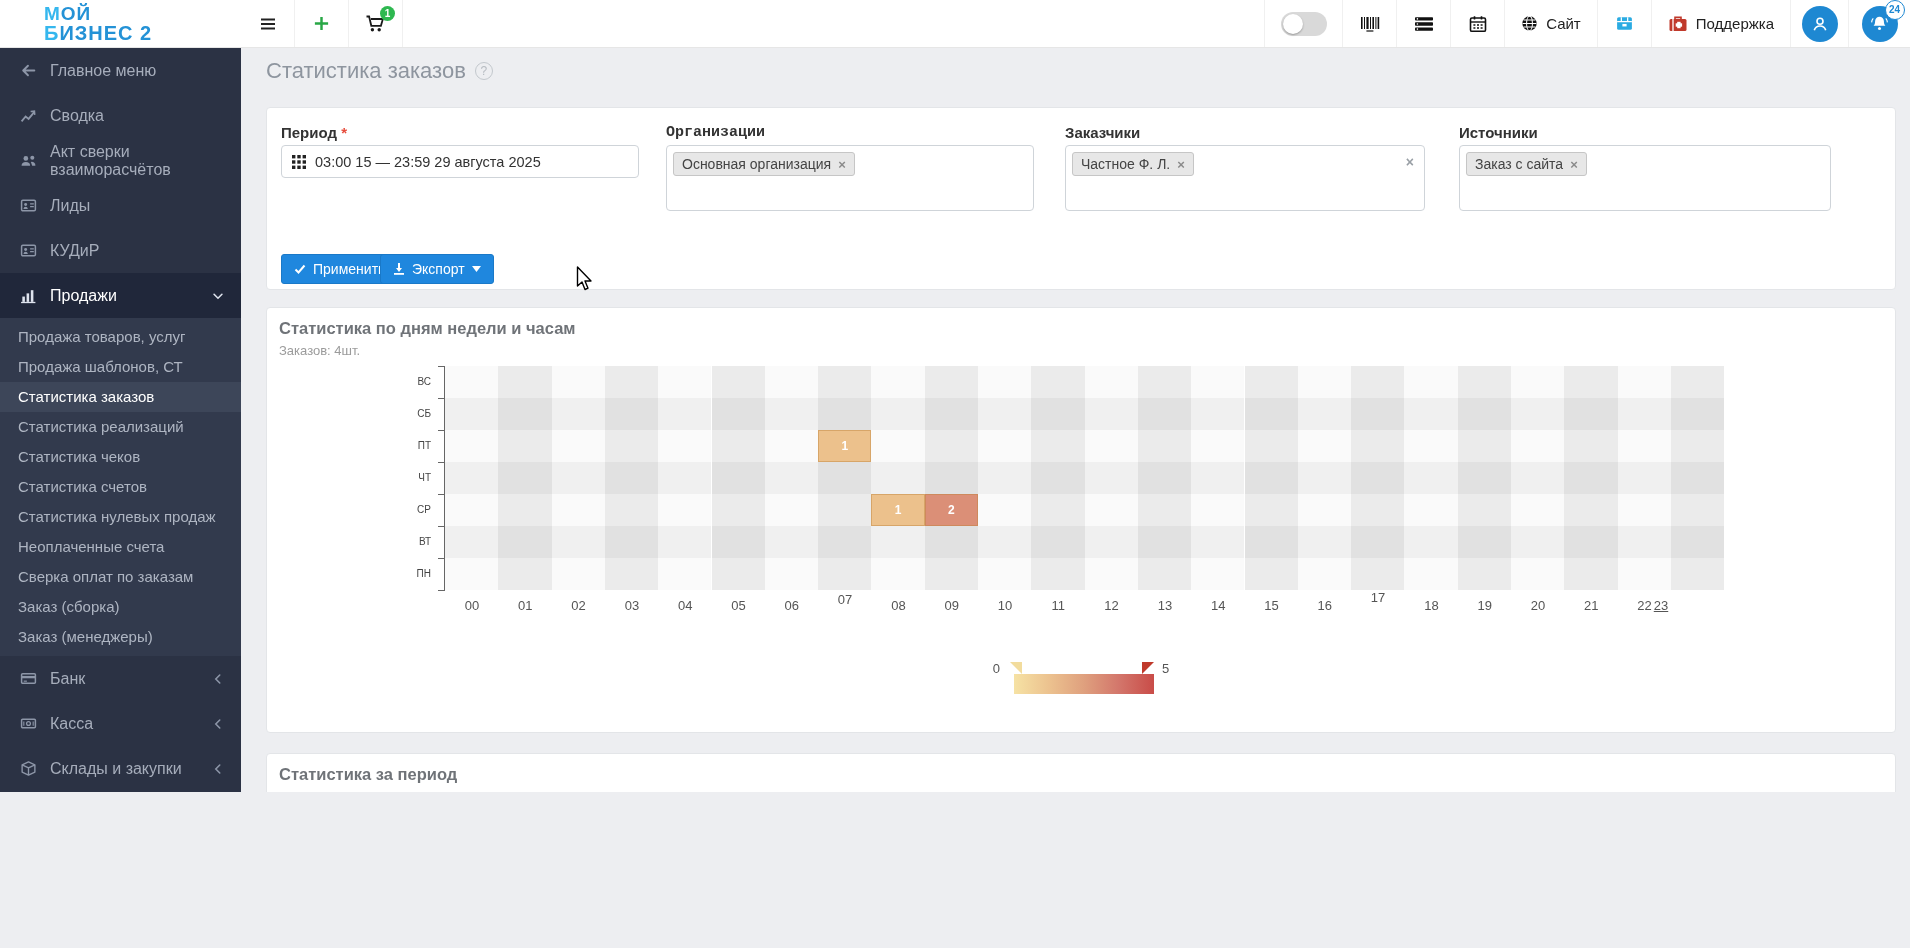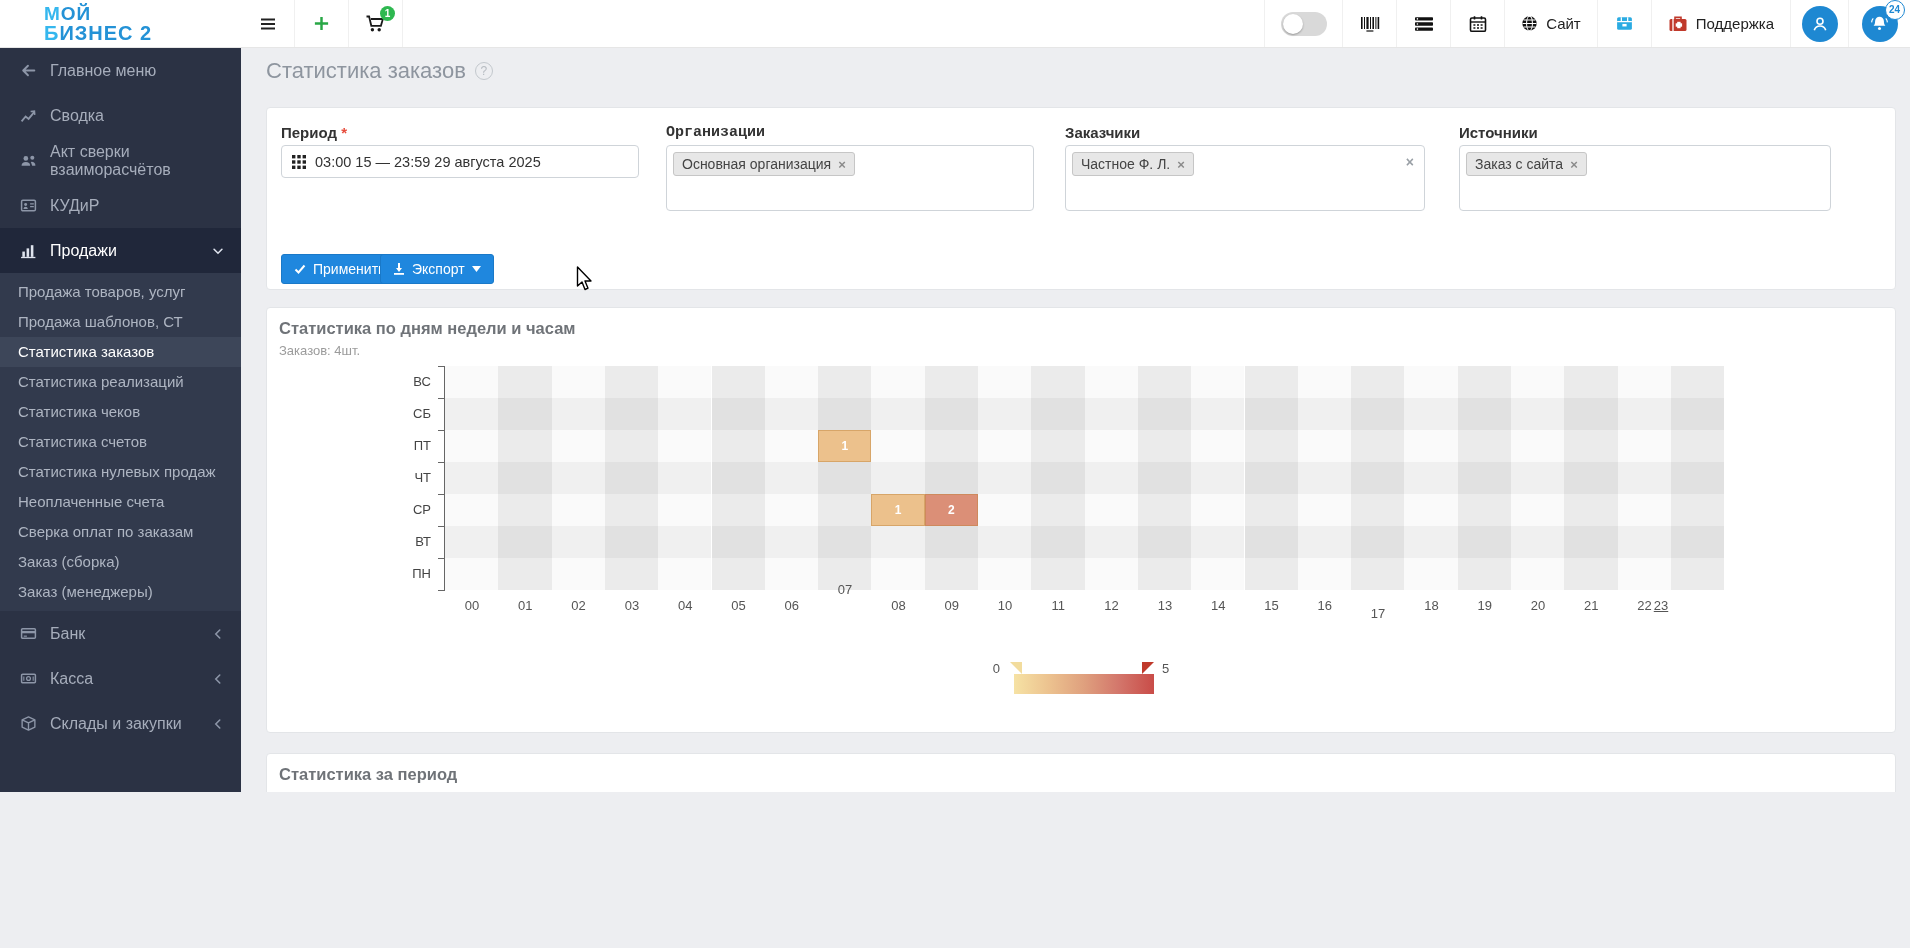--- a/index.html
+++ b/index.html
@@ -51,21 +51,21 @@
 
   .f-label { position:absolute; font-size:15px; font-weight:bold; color:#333; }
   .req { color:#e74c3c; }
   .period-input { position:absolute; height:33px; border:1px solid #cfd4d9; border-radius:4px; background:#fff; display:flex; align-items:center; padding:0 10px; gap:9px; font-size:14.5px; color:#333; cursor:text; }
   .ms-box { position:absolute; height:66px; border:1px solid #cfd4d9; border-radius:4px; background:#fff; padding:4px; cursor:text; }
   .tag { display:inline-flex; align-items:center; gap:7px; background:#e7e7e7; border:1px solid #c6c6c6; border-radius:3px; padding:3px 8px; font-size:14px; color:#444; margin:2px; }
   .tag .x { color:#8a8a8a; font-weight:bold; font-size:13px; cursor:pointer; }
   .clear-x { position:absolute; right:10px; top:8px; color:#9aa0a6; font-size:14px; font-weight:bold; cursor:pointer; }
   .btn { position:absolute; height:30px; background:#1f87de; color:#fff; border:1px solid #1a79c8; border-radius:3px; font-size:14px; display:inline-flex; align-items:center; gap:7px; padding:0 12px; cursor:pointer; }
 
-  .hm-rowlab { position:absolute; width:62px; text-align:right; font-size:13px; color:#444; line-height:32px; }
+  .hm-rowlab { position:absolute; width:62px; text-align:right; font-size:10px; color:#444; line-height:32px; }
   .hm-collab { position:absolute; width:54px; text-align:center; font-size:13px; color:#555; }
   .hm-cell { position:absolute; width:53.3px; height:32px; }
   .hm-cell.val { display:flex; align-items:center; justify-content:center; color:#fff; font-size:12px; font-weight:bold; cursor:pointer; }
   .legend-lab { position:absolute; font-size:13px; color:#555; }
 
   .ylab { position:absolute; width:30px; text-align:right; font-size:12px; color:#999; }
   .cursor { position:absolute; z-index:50; pointer-events:none; }
 </style>
 </head>
 <body>
@@ -221,20 +221,31 @@
         <div class="side-item">
           <span class="icn">
             <svg viewBox="0 0 16 16" width="17" height="17" fill="currentColor">
               <circle cx="5.5" cy="6" r="2.2"></circle>
               <path d="M1.5 13q0-3.5 4-3.5t4 3.5z"></path>
               <circle cx="11.6" cy="5.4" r="1.9"></circle>
               <path d="M10.2 9.4q1.6-.5 3 .5t1.3 3.1h-3"></path>
             </svg>
           </span>
           <span>Акт сверки взаиморасчётов</span>
+        </div>
+        <div class="side-item">
+          <span class="icn">
+            <svg viewBox="0 0 16 16" width="17" height="17">
+              <rect x="1.5" y="3" width="13" height="10" rx="1.2" fill="none" stroke="currentColor" stroke-width="1.4"></rect>
+              <circle cx="5.3" cy="7" r="1.4" fill="currentColor"></circle>
+              <path d="M3.2 11.2q.3-2 2.1-2t2.1 2z" fill="currentColor"></path>
+              <path d="M9.5 6.5h3.5M9.5 9h3.5" stroke="currentColor" stroke-width="1.1"></path>
+            </svg>
+          </span>
+          <span>Лиды</span>
         </div>
         <div class="side-item">
           <span class="icn">
             <svg viewBox="0 0 16 16" width="17" height="17">
               <rect x="1.5" y="3" width="13" height="10" rx="1.2" fill="none" stroke="currentColor" stroke-width="1.4"></rect>
               <circle cx="5.3" cy="7" r="1.4" fill="currentColor"></circle>
               <path d="M3.2 11.2q.3-2 2.1-2t2.1 2z" fill="currentColor"></path>
               <path d="M9.5 6.5h3.5M9.5 9h3.5" stroke="currentColor" stroke-width="1.1"></path>
             </svg>
           </span>
@@ -574,31 +585,31 @@
         <div class="hm-cell" style="left: 1297.3px; top: 250px; background: rgb(235, 235, 235);"></div>
         <div class="hm-cell" style="left: 1350.6px; top: 250px; background: rgb(250, 250, 250);"></div>
         <div class="hm-cell" style="left: 1403.9px; top: 250px; background: rgb(235, 235, 235);"></div>
         <div class="hm-collab" style="left: 178px; top: 290px;">00</div>
         <div class="hm-collab" style="left: 231.3px; top: 290px;">01</div>
         <div class="hm-collab" style="left: 284.6px; top: 290px;">02</div>
         <div class="hm-collab" style="left: 337.9px; top: 290px;">03</div>
         <div class="hm-collab" style="left: 391.2px; top: 290px;">04</div>
         <div class="hm-collab" style="left: 444.5px; top: 290px;">05</div>
         <div class="hm-collab" style="left: 497.8px; top: 290px;">06</div>
-        <div class="hm-collab" style="left: 551.1px; top: 274px;">07</div>
+        <div class="hm-collab" style="left: 551.1px; top: 284px;">07</div>
         <div class="hm-collab" style="left: 604.4px; top: 290px;">08</div>
         <div class="hm-collab" style="left: 657.7px; top: 290px;">09</div>
         <div class="hm-collab" style="left: 711px; top: 290px;">10</div>
         <div class="hm-collab" style="left: 764.3px; top: 290px;">11</div>
         <div class="hm-collab" style="left: 817.6px; top: 290px;">12</div>
         <div class="hm-collab" style="left: 870.9px; top: 290px;">13</div>
         <div class="hm-collab" style="left: 924.2px; top: 290px;">14</div>
         <div class="hm-collab" style="left: 977.5px; top: 290px;">15</div>
         <div class="hm-collab" style="left: 1030.8px; top: 290px;">16</div>
-        <div class="hm-collab" style="left: 1084.1px; top: 298px;">17</div>
+        <div class="hm-collab" style="left: 1084.1px; top: 282px;">17</div>
         <div class="hm-collab" style="left: 1137.4px; top: 290px;">18</div>
         <div class="hm-collab" style="left: 1190.7px; top: 290px;">19</div>
         <div class="hm-collab" style="left: 1244px; top: 290px;">20</div>
         <div class="hm-collab" style="left: 1297.3px; top: 290px;">21</div>
         <div class="hm-collab" style="left: 1350.6px; top: 290px;">22</div>
         <div class="hm-collab" style="left: 1367px; top: 290px; text-decoration: underline;">23</div>
       </div>
 
     <div id="hm-legend" style="position:absolute; left:705px; top:352px; width:300px; height:40px;">
       <span class="legend-lab" style="left:0; top:1px; width:28px; text-align:right;">0</span>

